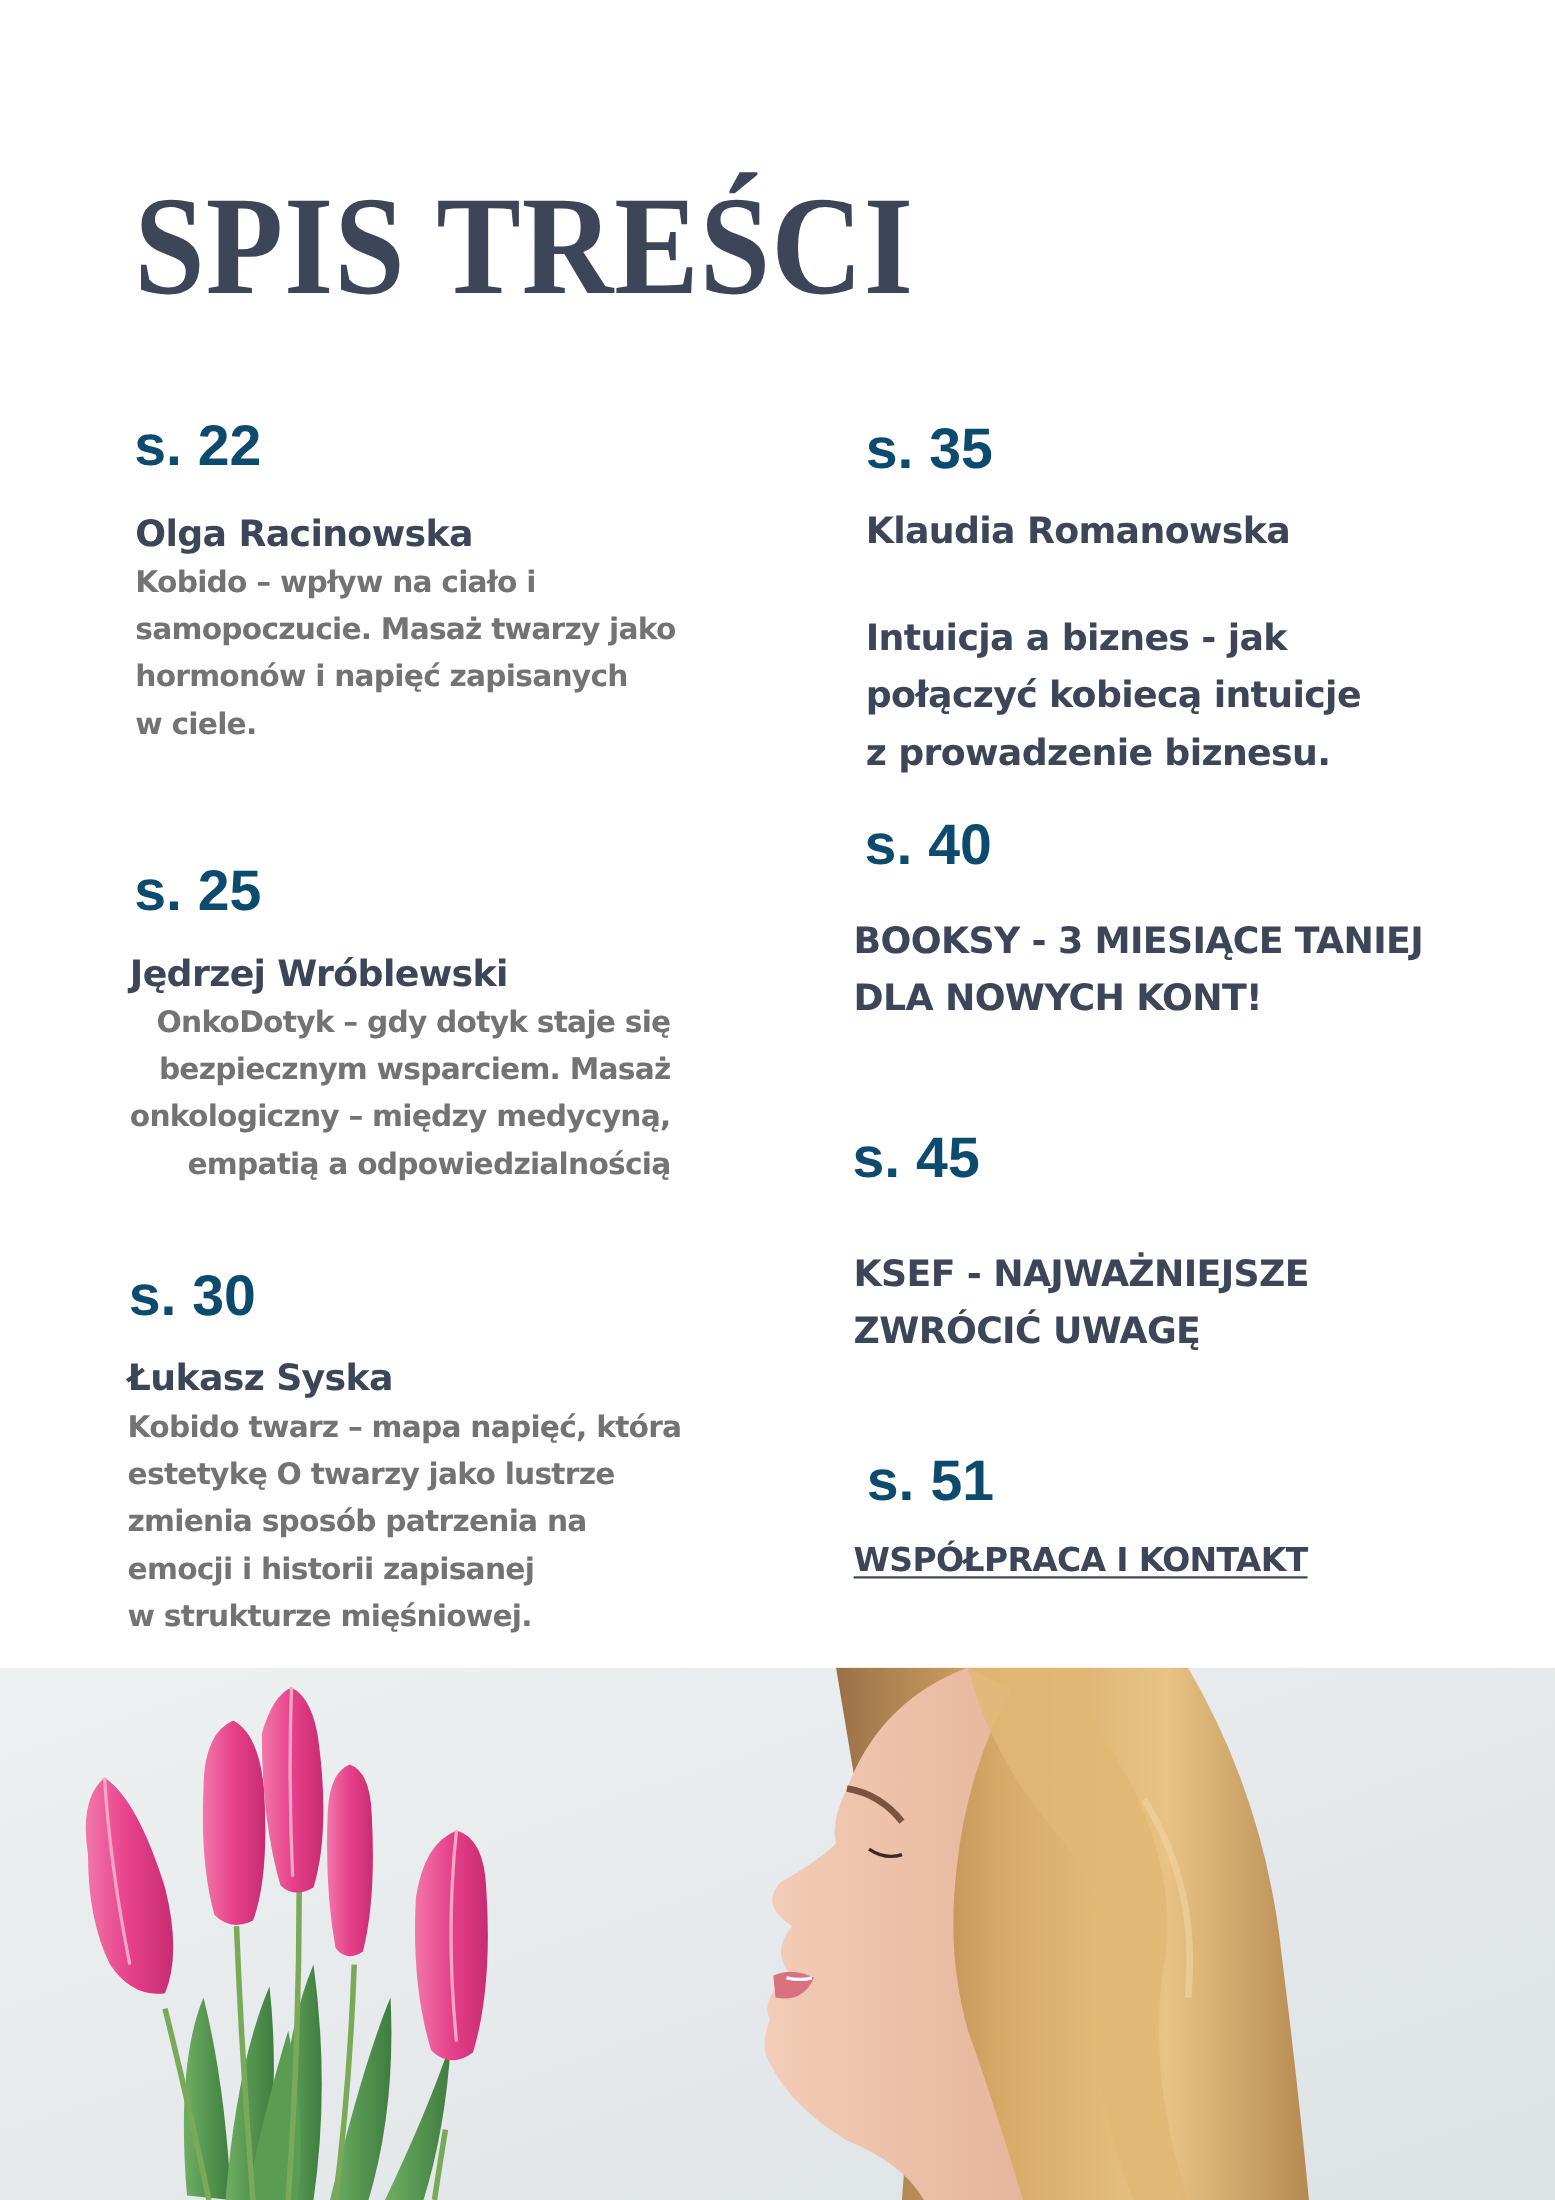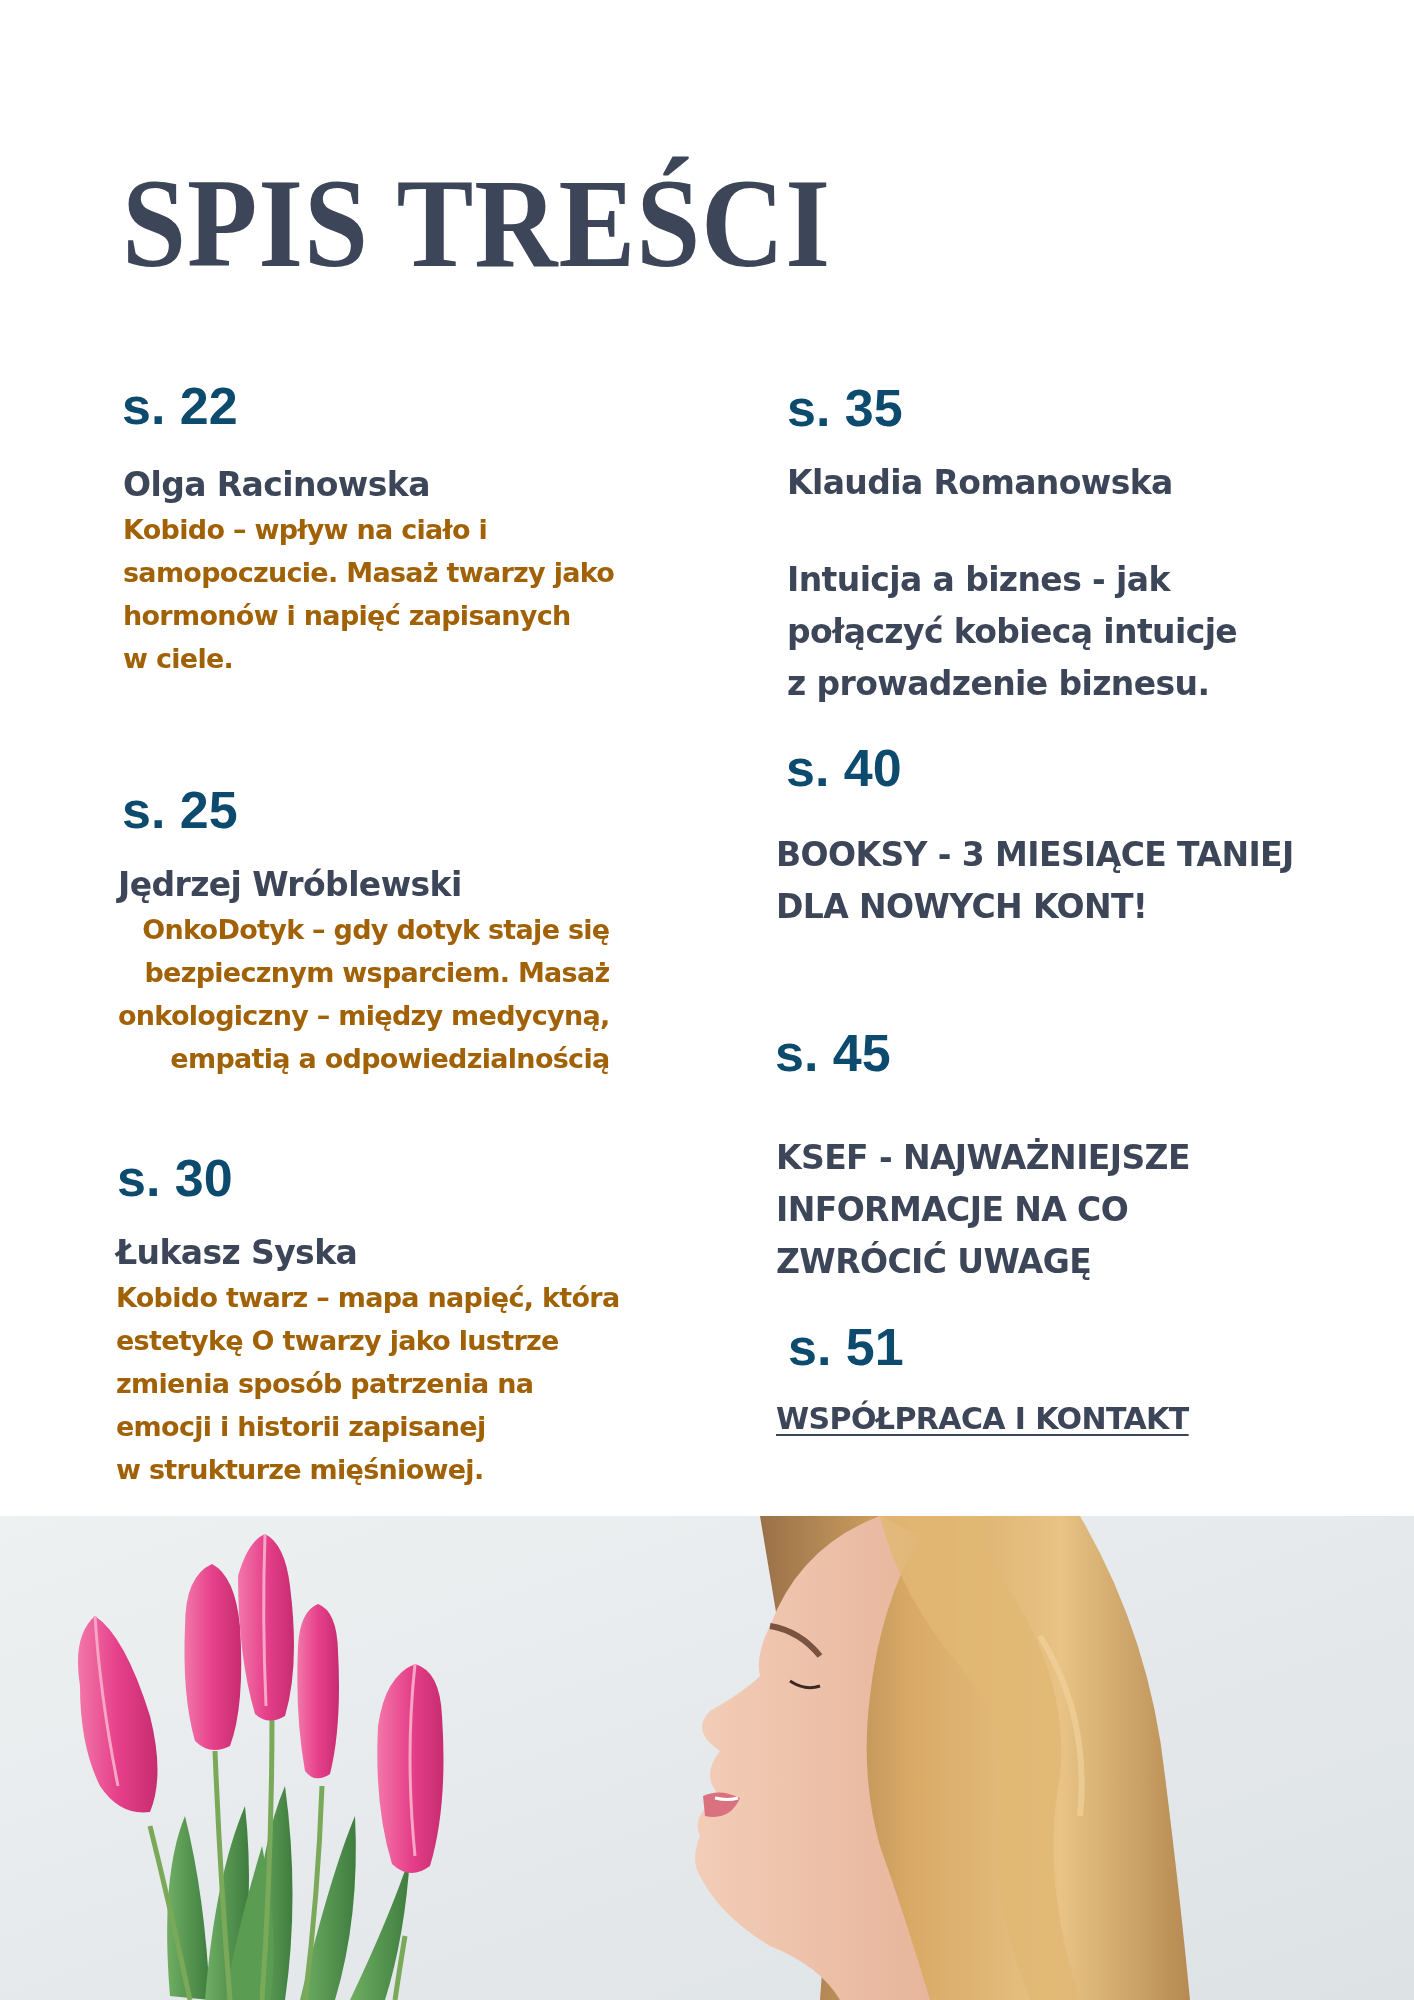--- a/index.html
+++ b/index.html
@@ -1,20 +1,20 @@
 <!DOCTYPE html>
 <html><head>
 <meta charset="utf-8">
 <style>
   html,body{margin:0;padding:0;}
   body{width:1414px;height:2000px;position:relative;background:#ffffff;overflow:hidden;color:#3d4659;}
   .title{position:absolute;left:122px;top:148px;margin:0;font-family:"Liberation Serif","DejaVu Serif",serif;font-weight:bold;font-size:128px;line-height:150px;letter-spacing:1px;transform:scaleX(0.9);transform-origin:left top;color:#3d4659;white-space:nowrap;}
   .pg{position:absolute;font-family:Liberation Sans, sans-serif;font-weight:bold;font-size:52px;line-height:50px;color:#0c4a6e;white-space:nowrap;}
   .name{position:absolute;font-family:"DejaVu Sans","Liberation Sans",sans-serif;font-weight:bold;font-size:33px;line-height:40px;letter-spacing:-0.6px;color:#3d4659;white-space:nowrap;}
-  .desc{position:absolute;font-family:"DejaVu Sans","Liberation Sans",sans-serif;font-weight:bold;font-size:27px;line-height:43px;letter-spacing:-0.7px;color:#a16207;}
+  .desc{position:absolute;font-family:"DejaVu Sans","Liberation Sans",sans-serif;font-weight:bold;font-size:27px;line-height:43px;letter-spacing:-0.7px;color:#737373;}
   .desc span,.big span{display:block;white-space:nowrap;}
   .big{position:absolute;font-family:"DejaVu Sans","Liberation Sans",sans-serif;font-weight:bold;font-size:33px;line-height:52px;letter-spacing:-0.6px;color:#3d4659;}
   .link{position:absolute;font-family:"DejaVu Sans","Liberation Sans",sans-serif;font-weight:bold;font-size:30px;line-height:38px;letter-spacing:-0.6px;color:#3d4659;text-decoration:underline;text-underline-offset:5px;text-decoration-thickness:2px;white-space:nowrap;cursor:pointer;}
   .photo{position:absolute;left:0;top:1516px;width:1414px;height:484px;overflow:hidden;}
   .photo svg{display:block;}
 </style>
 </head>
 <body>
 
 <h1 class="title">SPIS TREŚCI</h1>
@@ -68,21 +68,20 @@
   <div class="big" style="left:776px;top:829px;">
     <span>BOOKSY - 3 MIESIĄCE TANIEJ</span>
     <span>DLA NOWYCH KONT!</span>
   </div>
 </div>
 
 <div>
   <div class="pg" style="left:775px;top:1028px;">s. 45</div>
   <div class="big" style="left:776px;top:1104px;margin-top:28px;">
     <span>KSEF - NAJWAŻNIEJSZE</span>
-    <span>INFORMACJE NA CO</span>
     <span>ZWRÓCIĆ UWAGĘ</span>
   </div>
 </div>
 
 <div>
   <div class="pg" style="left:788px;top:1322px;">s. 51</div>
   <a class="link" style="left:776px;top:1400px;">WSPÓŁPRACA I KONTAKT</a>
 </div>
 
 <div class="photo">

